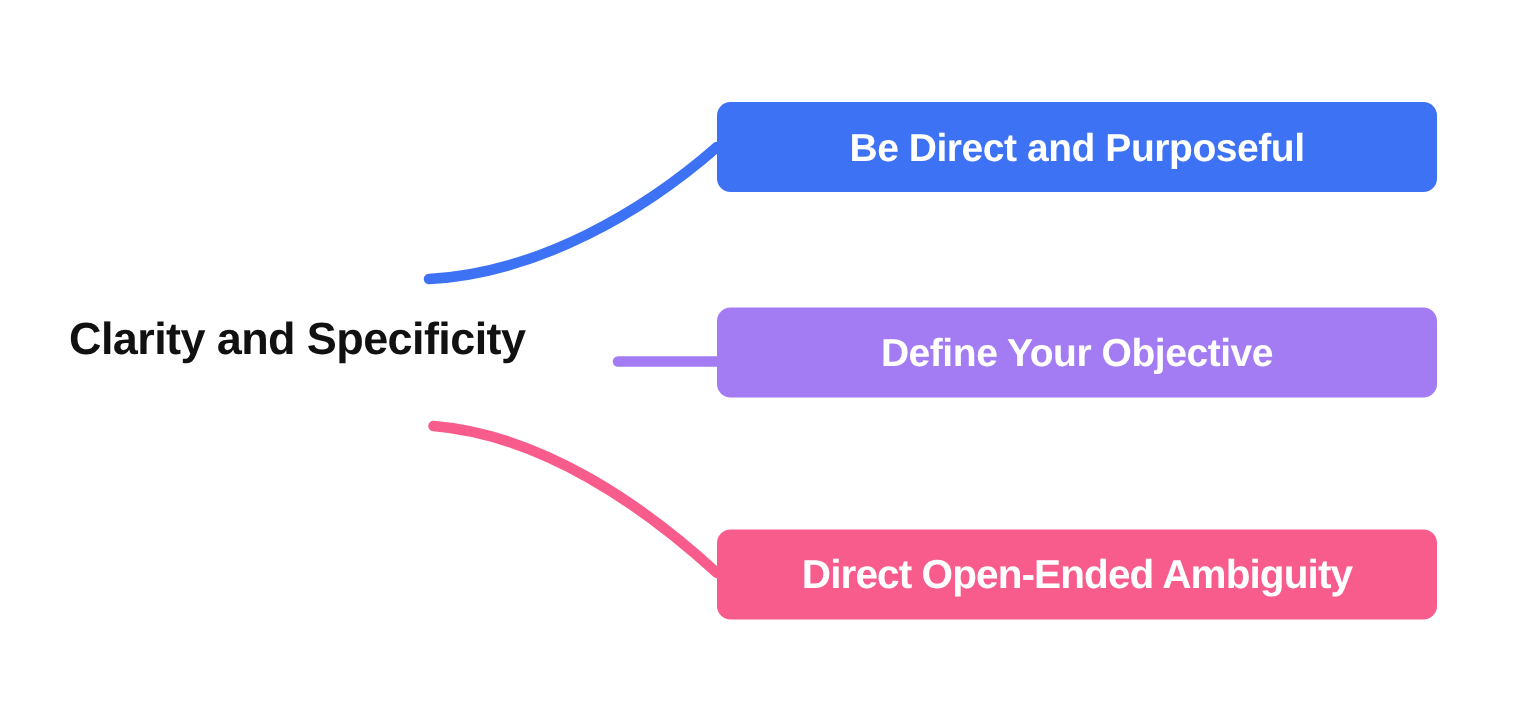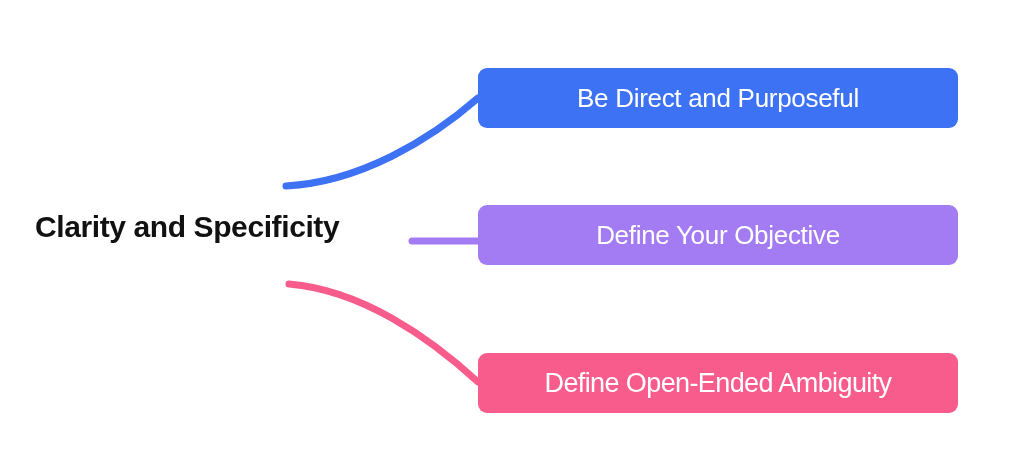--- a/index.html
+++ b/index.html
@@ -19,21 +19,21 @@
   }
   .connectors {
     position: absolute;
     left: 0;
     top: 0;
     width: 1024px;
     height: 469px;
   }
   .root-label {
     position: absolute;
-    left: 35px;
+    left: 46px;
     top: 209px;
     width: 340px;
     font-size: 30px;
     font-weight: 700;
     letter-spacing: -0.4px;
     color: #111111;
     line-height: 36px;
     white-space: nowrap;
   }
   .node {
@@ -44,21 +44,21 @@
     border-radius: 9px;
     display: flex;
     align-items: center;
     justify-content: center;
     box-sizing: border-box;
     padding: 0 8px;
   }
   .node-label {
     color: #ffffff;
     font-size: 26px;
-    font-weight: 400;
+    font-weight: 700;
     letter-spacing: -0.3px;
     white-space: nowrap;
     line-height: 30px;
   }
   #node-0 { top: 68px;  background: #3d72f5; }
   #node-1 { top: 205px; background: #a37cf4; }
   #node-2 { top: 353px; background: #f75c8d; }
   #node-2 .node-label { font-size: 27px; letter-spacing: -0.6px; }
 </style>
 </head>
@@ -76,16 +76,16 @@
 
   <div class="node" id="node-0">
     <span class="node-label">Be Direct and Purposeful</span>
   </div>
 
   <div class="node" id="node-1">
     <span class="node-label">Define Your Objective</span>
   </div>
 
   <div class="node" id="node-2">
-    <span class="node-label">Define Open-Ended Ambiguity</span>
+    <span class="node-label">Direct Open-Ended Ambiguity</span>
   </div>
 
 </div>
 
 </body></html>

